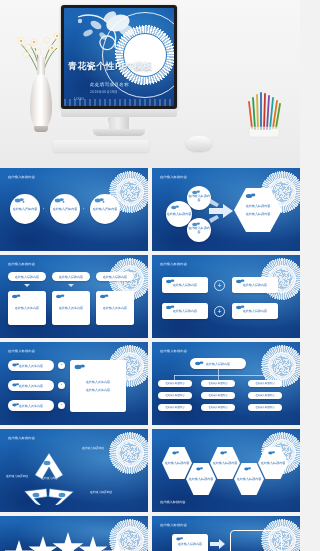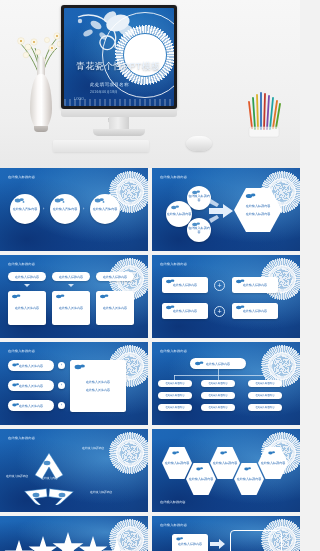--- a/index.html
+++ b/index.html
@@ -74,22 +74,22 @@
     border:1.2px solid rgba(255,255,255,.85);
   }
   .ttl-plate-inner {
     position:absolute; right:7px; top:25px; width:44px; height:44px; border-radius:50%;
     background:#fff; border:1.4px solid #2f7cc0;
   }
   .ttl-vine {
     position:absolute; left:10px; top:3px; width:62px; height:42px; opacity:.95;
   }
   .ttl-title {
-    position:absolute; left:12px; top:52px; width:92px;
-    color:#eaf4ff; font-size:9px; font-weight:normal; letter-spacing:.4px;
+    position:absolute; left:4px; top:52px; width:92px;
+    color:#eaf4ff; font-size:9px; font-weight:bold; letter-spacing:.4px;
     text-shadow:0 1px 2px rgba(0,0,0,.35);
   }
   .ttl-sub {
     position:absolute; left:26px; top:74px; width:70px;
     color:#cfe4f7; font-size:4.4px; letter-spacing:.5px;
   }
   .ttl-date {
     position:absolute; left:26px; top:82px; width:70px;
     color:#a9c9e6; font-size:3.3px; letter-spacing:.3px;
   }

